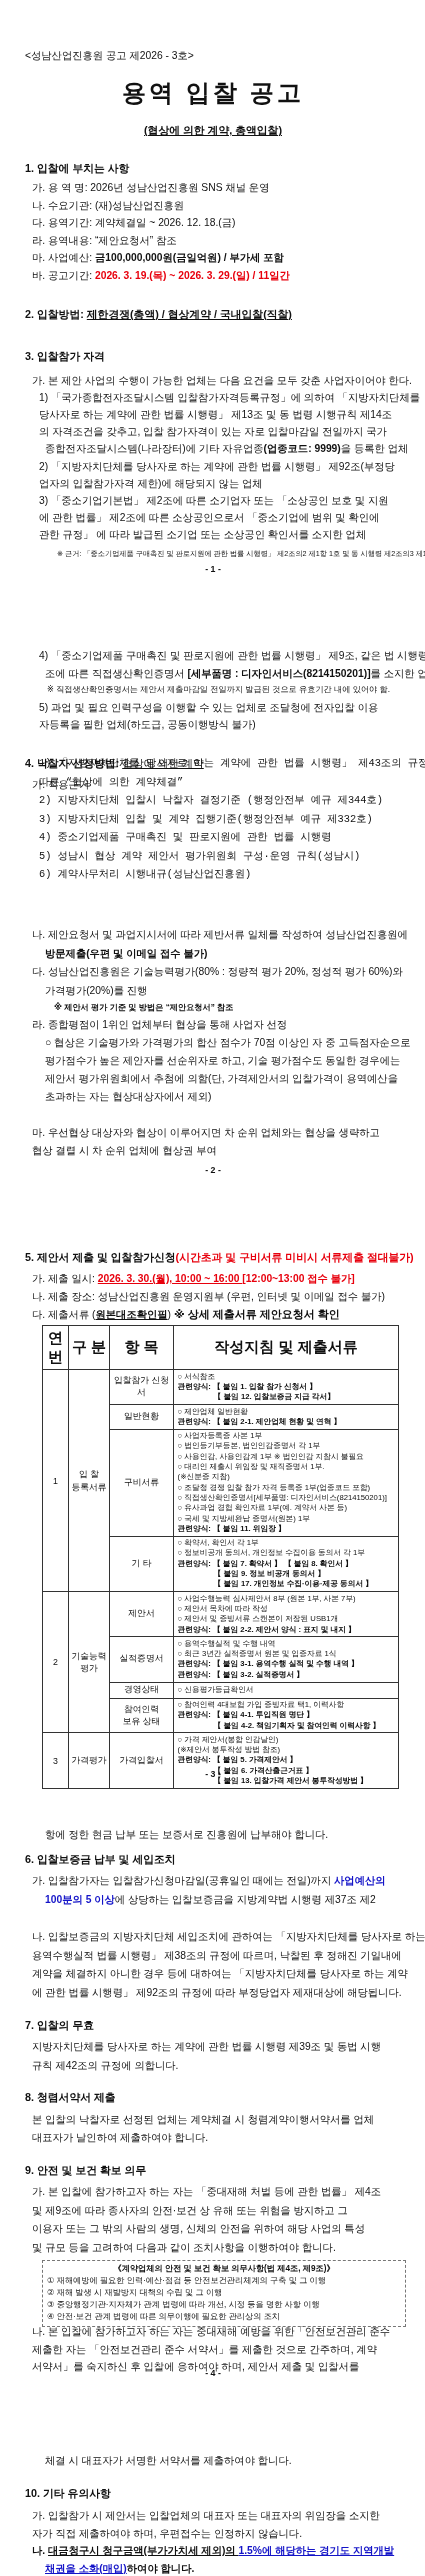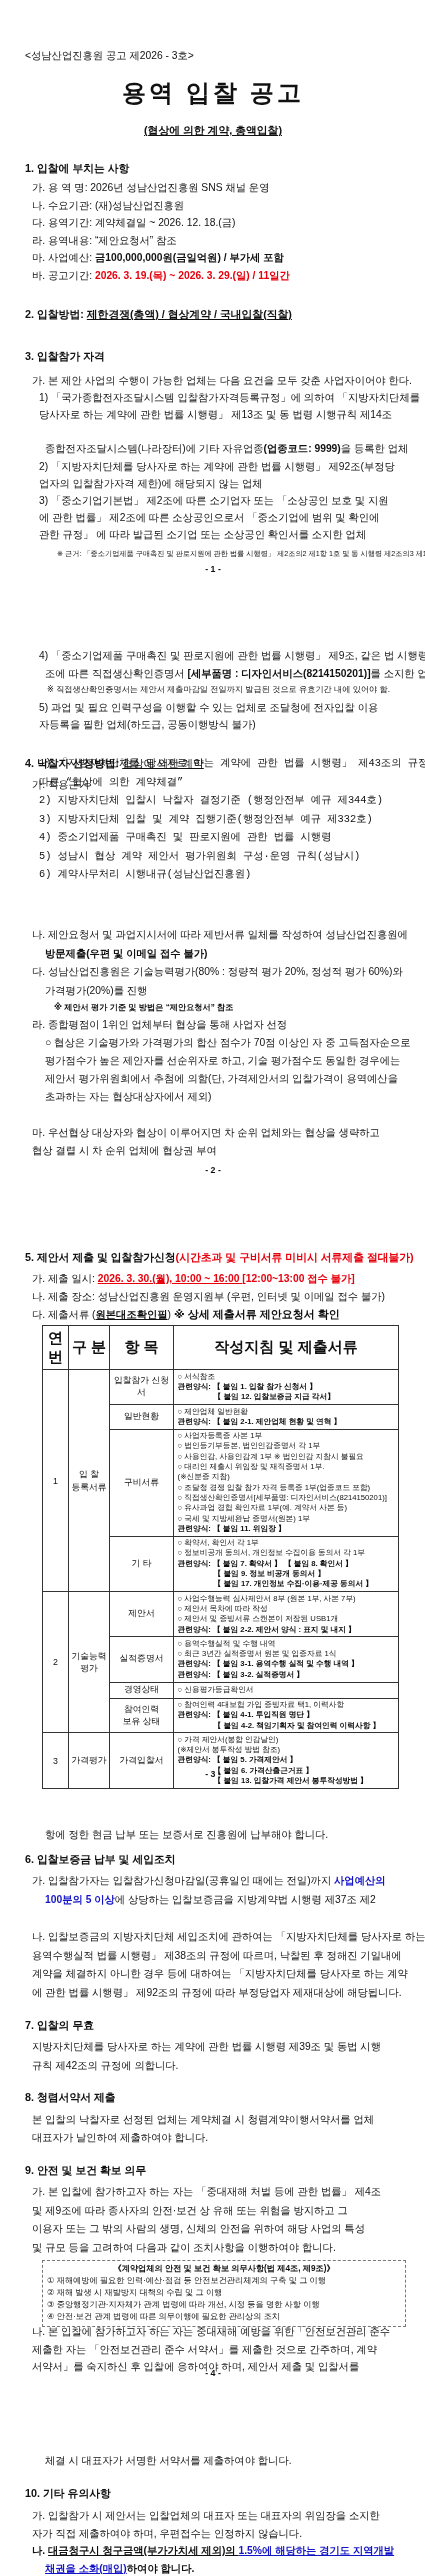--- a/index.html
+++ b/index.html
@@ -50,20 +50,21 @@
   <div class="abs ln" style="top:249px;left:32px;"><span>마. 사업예산: </span><span class="b">금100,000,000원(금일억원) / 부가세 포함</span></div>
   <div class="abs ln" style="top:267px;left:32px;"><span>바. 공고기간: </span><span class="red b">2026. 3. 19.(목) ~ 2026. 3. 29.(일) / 11일간</span></div>
 
   <div class="abs head indH" style="top:308px;"><span>2. 입찰방법: </span><span class="ul">제한경쟁(총액) / 협상계약 / 국내입찰(직찰)</span></div>
 
   <div class="abs head indH" style="top:350px;">3. 입찰참가 자격</div>
   <div class="abs ln indA" style="top:372px;">가. 본 제안 사업의 수행이 가능한 업체는 다음 요건을 모두 갖춘 사업자이어야 한다.</div>
   <div class="abs" style="top:389px;left:39px;">
       <div class="ln">1) 「국가종합전자조달시스템 입찰참가자격등록규정」에 의하여 「지방자치단체를</div>
       <div class="ln">당사자로 하는 계약에 관한 법률 시행령」 제13조 및 동 법령 시행규칙 제14조</div>
+      <div class="ln">의 자격조건을 갖추고, 입찰 참가자격이 있는 자로 입찰마감일 전일까지 국가</div>
     </div>
   <div class="abs ln" style="top:440px;left:45px;"><span>종합전자조달시스템(나라장터)에 기타 자유업종</span><span class="b">(업종코드: 9999)</span><span>을 등록한 업체</span></div>
   <div class="abs" style="top:458px;left:39px;">
       <div class="ln">2) 「지방자치단체를 당사자로 하는 계약에 관한 법률 시행령」 제92조(부정당</div>
       <div class="ln">업자의 입찰참가자격 제한)에 해당되지 않는 업체</div>
     </div>
   <div class="abs" style="top:492px;left:39px;">
       <div class="ln">3) 「중소기업기본법」 제2조에 따른 소기업자 또는 「소상공인 보호 및 지원</div>
       <div class="ln">에 관한 법률」 제2조에 따른 소상공인으로서 「중소기업에 범위 및 확인에</div>
       <div class="ln">관한 규정」 에 따라 발급된 소기업 또는 소상공인 확인서를 소지한 업체</div>

